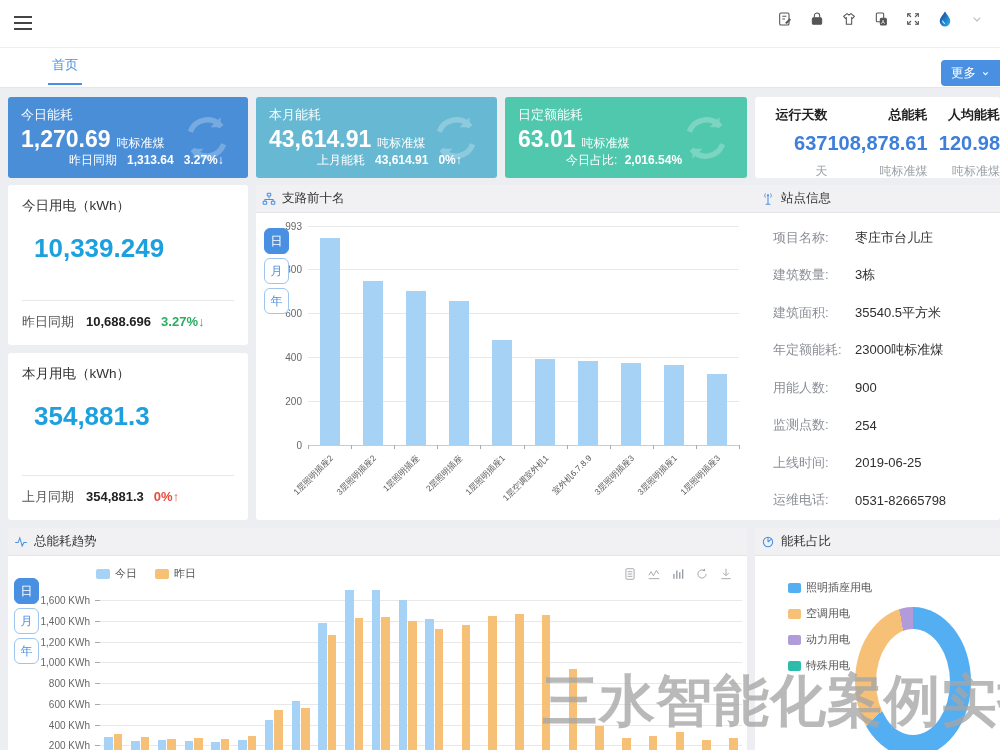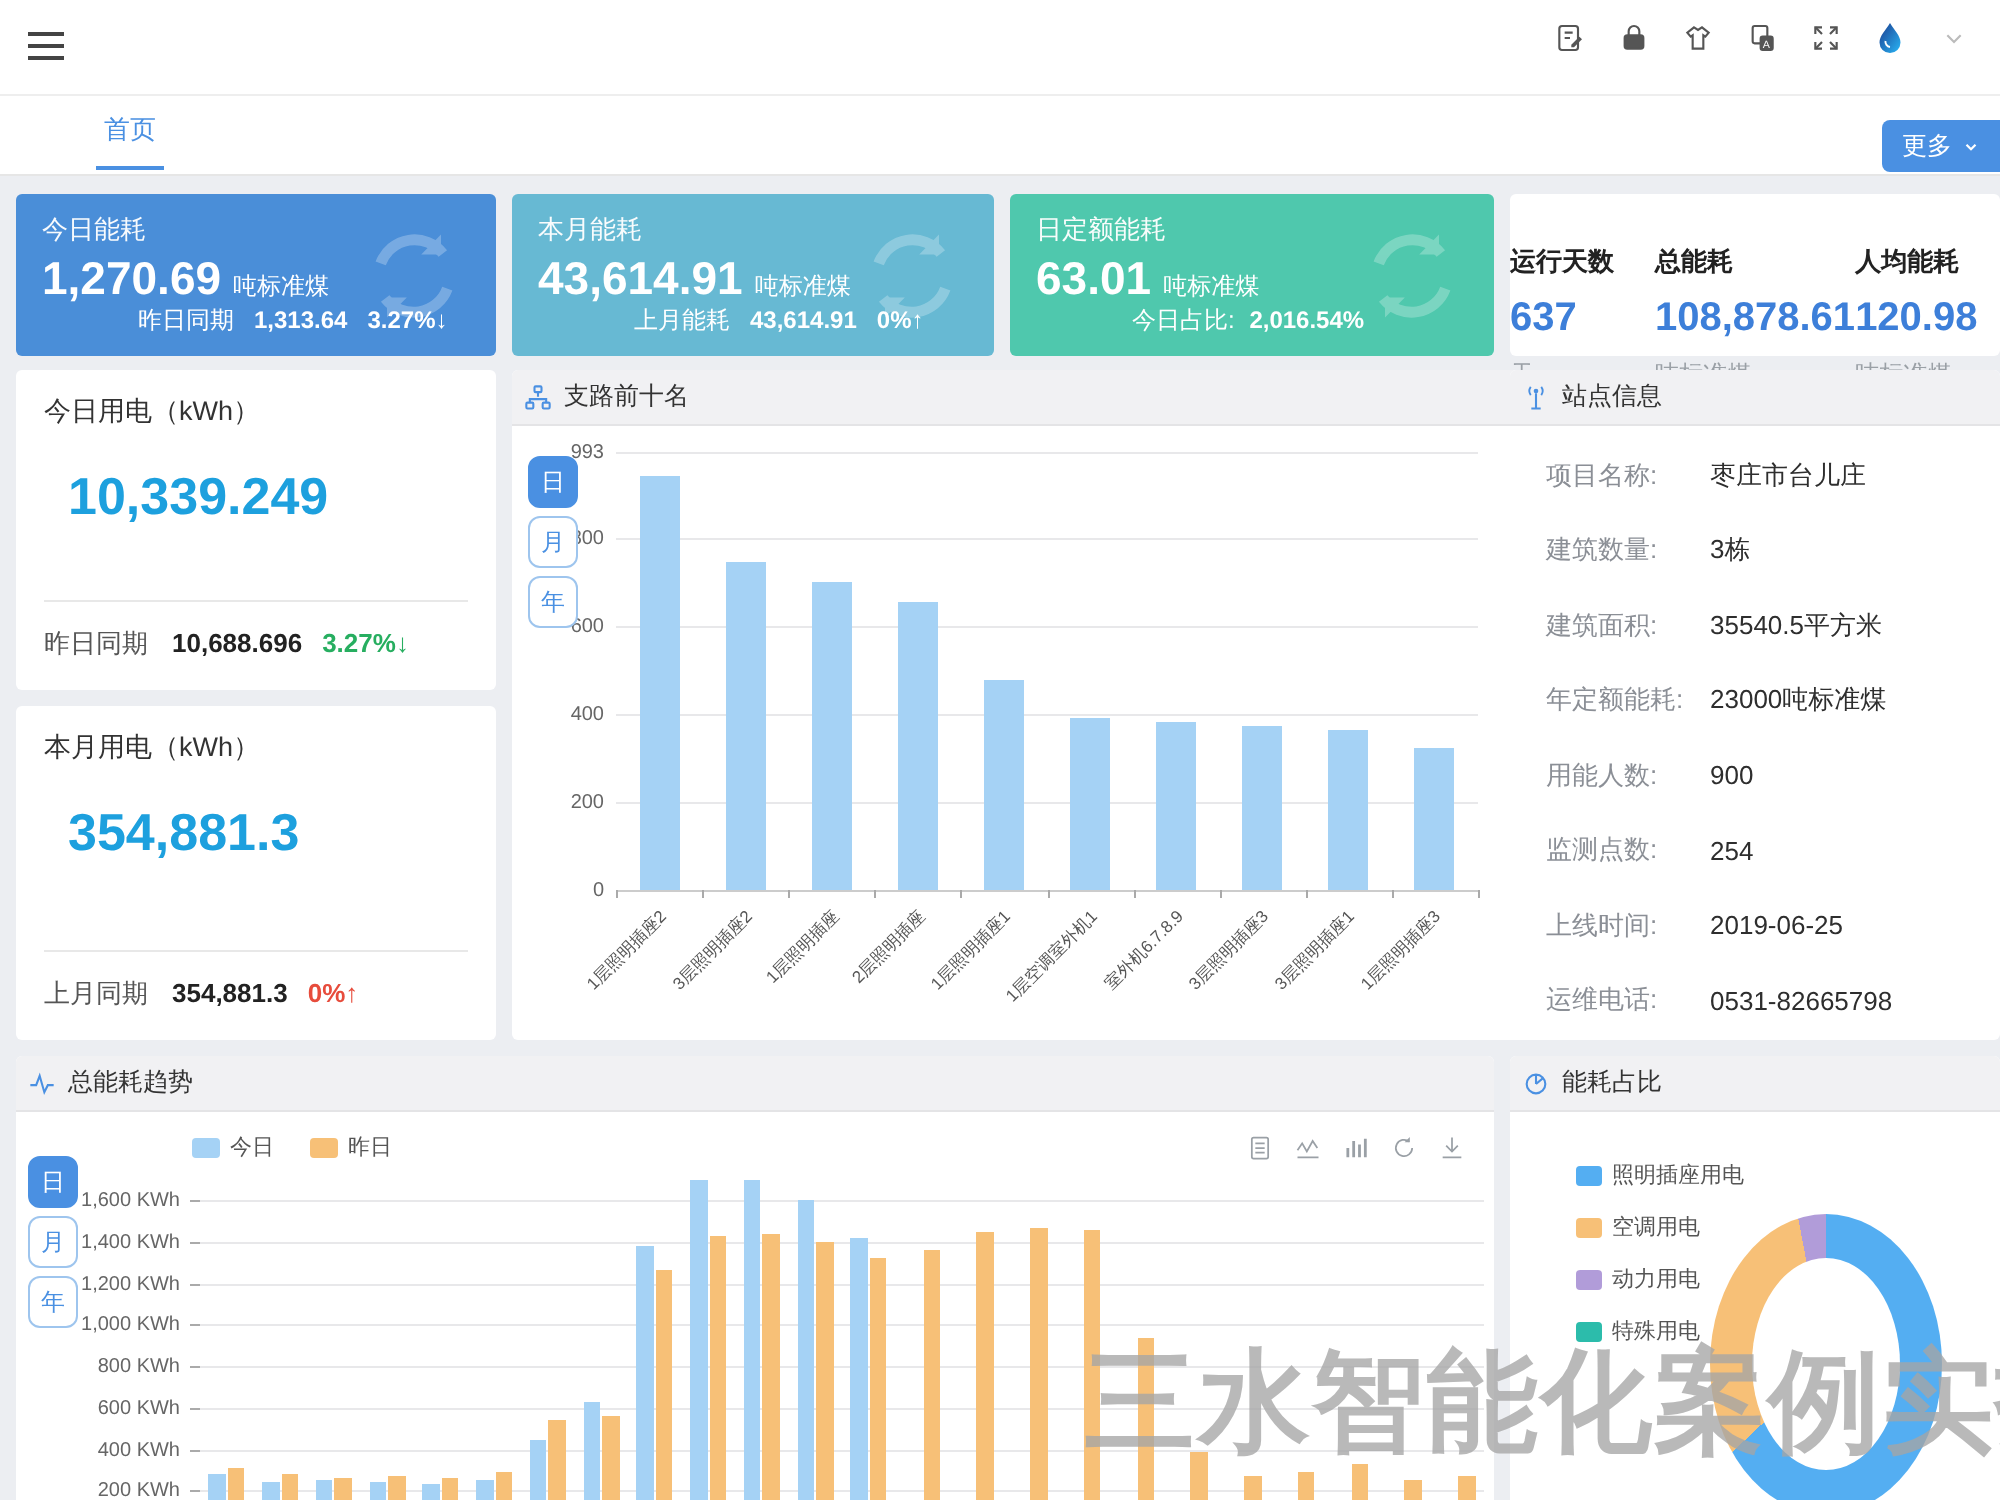--- a/index.html
+++ b/index.html
@@ -38,21 +38,21 @@
   .kpi .k-title { position:absolute; left:13px; top:9px; font-size:13px; opacity:.96; }
   .kpi .k-value { position:absolute; left:13px; top:29px; font-size:23px; font-weight:bold; }
   .kpi .k-unit  { font-size:12px; font-weight:normal; margin-left:6px; }
   .kpi .k-foot  { position:absolute; left:13px; bottom:9px; font-size:12px;padding-left:48px; }
   .kpi .k-foot b { font-weight:bold; margin-left:10px; }
   .kpi .k-foot2 { position:absolute; left:130px; bottom:9px; font-size:12px; }
   .recycle { position:absolute; right:14px; top:14px; opacity:.25; }
 
   
   .stats { display:flex; }
-  .stat-col { flex:1; text-align:left; padding-top:25px; }
+  .stat-col { flex:1; text-align:right; padding-top:9px; }
   .stat-label { font-size:13px; color:#222; font-weight:bold; }
   .stat-value { font-size:20px; color:#3d7fd9; font-weight:bold; margin-top:8px; }
   .stat-unit  { font-size:12px; color:#9aa0a6; margin-top:8px; }
 
   
   .usage .u-title { position:absolute; left:14px; top:12px; font-size:13.5px; color:#333; }
   .usage .u-value { position:absolute; left:26px; top:48px; font-size:26px; font-weight:bold; color:#1da0de; }
   .usage .u-div { position:absolute; left:14px; right:14px; bottom:44px; border-top:1px solid #e8e8e8; }
   .usage .u-foot { position:absolute; left:14px; bottom:14px; font-size:13px; color:#555; }
   .usage .u-foot b { color:#222; margin:0 10px 0 12px; }

